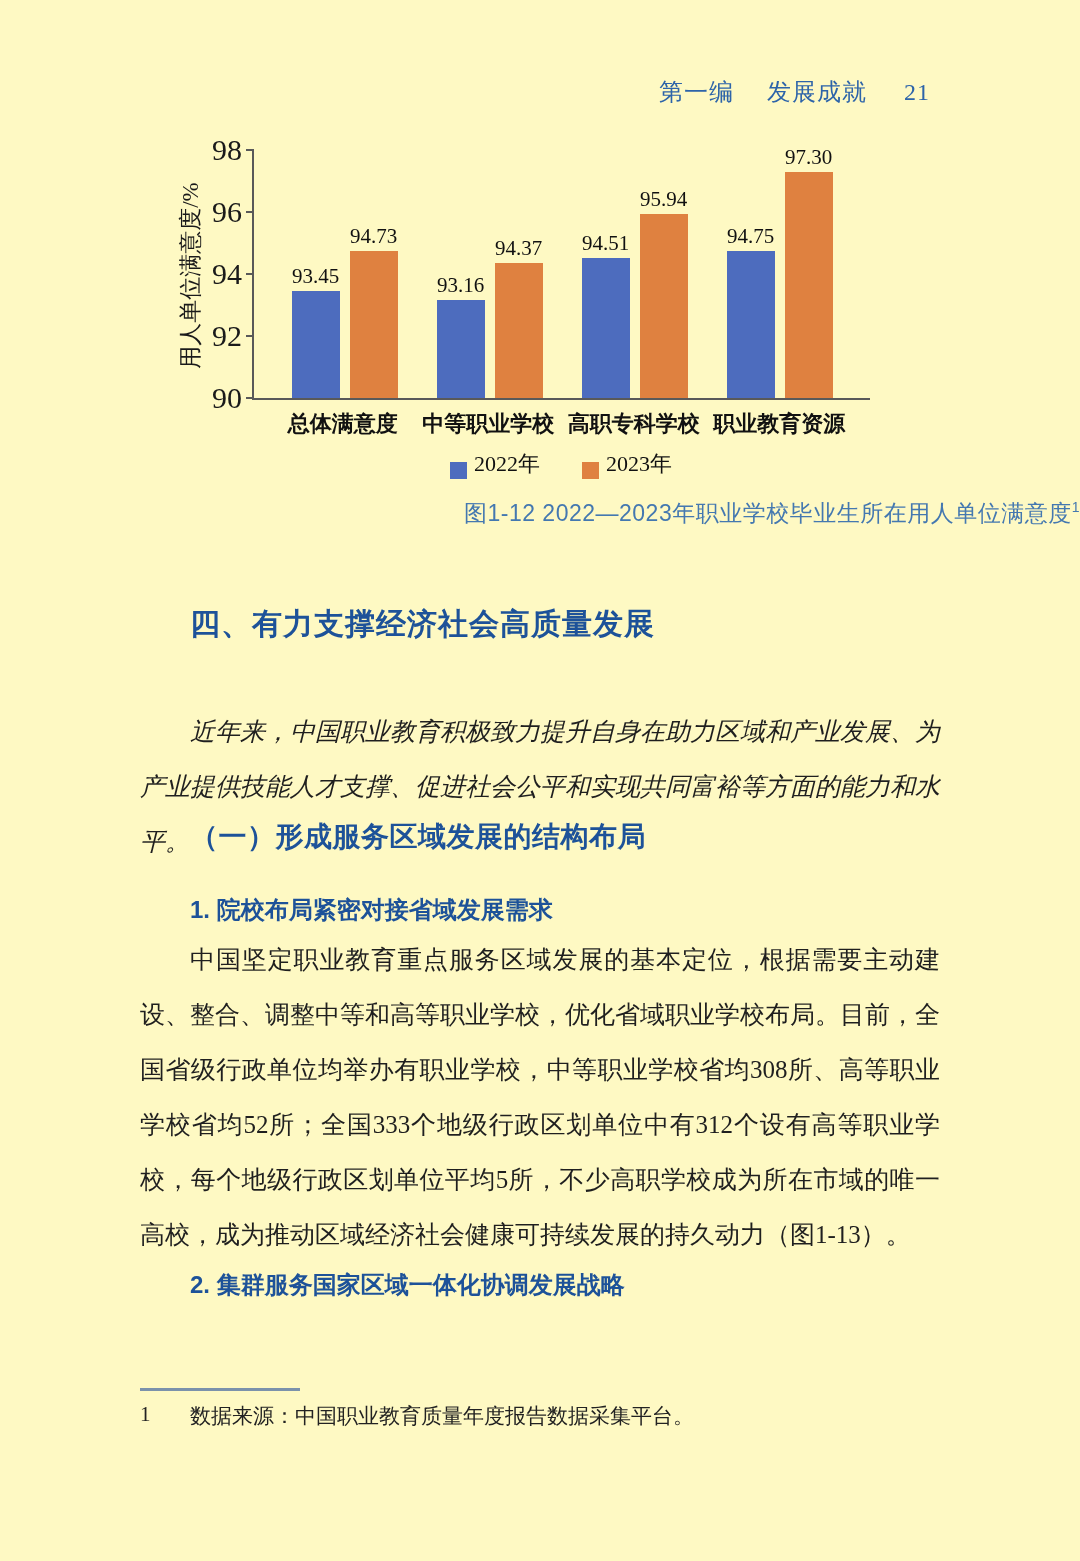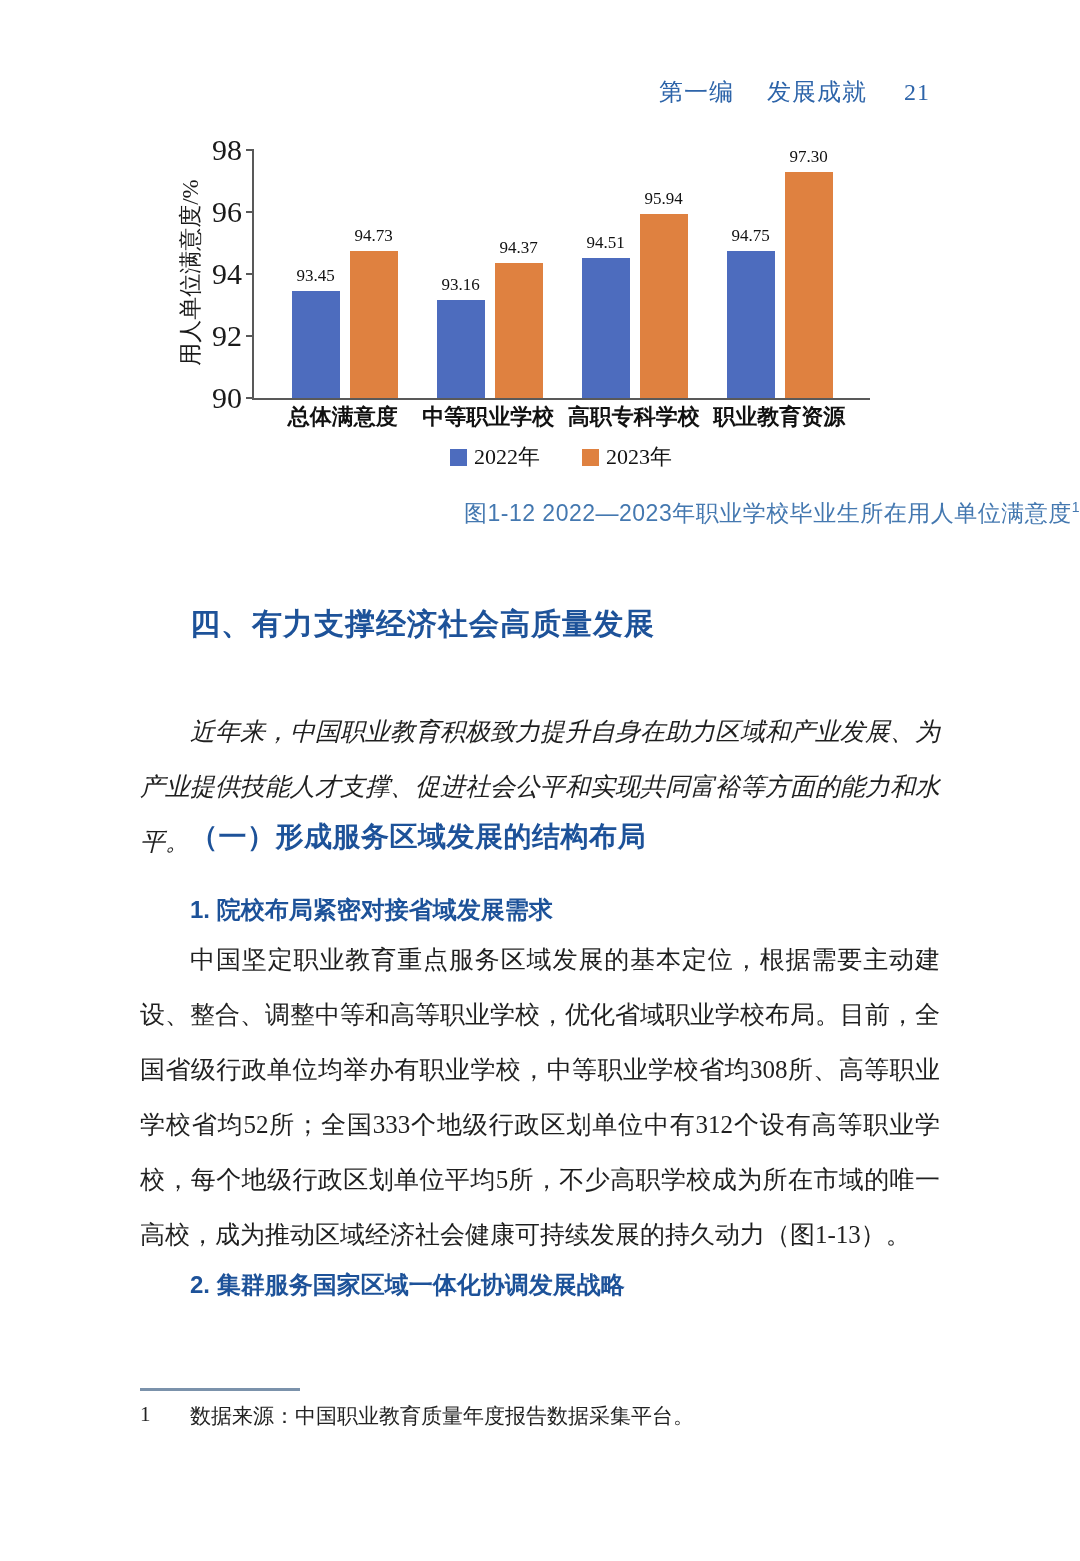--- a/index.html
+++ b/index.html
@@ -1,18 +1,18 @@
 <!DOCTYPE html>
 <html lang="zh"><head>
 <meta charset="utf-8">
 <style>
   html,body { margin:0; padding:0; background:#e8e8e8; }
   .page {
     position:relative; width:1080px; height:1561px; margin:0 auto;
-    background:#ffffff; overflow:hidden;
+    background:#fef9c3; overflow:hidden;
     font-family:"Liberation Serif","DejaVu Serif",serif; color:#1f1f1f;
   }
 
   
   .page-header {
     position:absolute; top:76px; right:150px;
     color:#2d64a9; font-size:24px; letter-spacing:1px; white-space:nowrap;
   }
   .page-header .part { margin-right:26px; }
   .page-header .sec  { margin-right:30px; }
@@ -40,26 +40,26 @@
   }
   .ytick-mark {
     position:absolute; right:100%; width:8px; height:2px; background:#595959;
   }
   .bars-row {
     position:absolute; left:0; right:0; top:0; bottom:0;
     display:flex; align-items:flex-end; padding:0 18px;
   }
   .group { flex:1; display:flex; justify-content:center; align-items:flex-end; gap:10px; }
   .bar-wrap { display:flex; flex-direction:column; align-items:center; }
-  .bar-value { font-size:17px; line-height:24px; margin-bottom:3px; color:#111; white-space:nowrap; }
+  .bar-value { font-size:21px; line-height:24px; margin-bottom:3px; color:#111; white-space:nowrap; }
   .bar { width:48px; }
-  .x-labels-row { display:flex; padding:0 18px; margin-top:2px; }
+  .x-labels-row { display:flex; padding:0 18px; margin-top:9px; }
   .xlabel { flex:1; text-align:center; font-size:22px; font-weight:700; color:#111; white-space:nowrap; }
   .legend { display:flex; justify-content:center; gap:42px; margin-top:10px; }
-  .legend-item { display:flex; align-items:center; gap:7px; }
+  .legend-item { display:flex; align-items:flex-end; gap:7px; }
   .swatch { width:17px; height:17px; display:inline-block; }
   .legend-label { font-size:22px; color:#111; }
 
   
   .fig-caption {
     position:absolute; top:498px; left:0; width:1080px; text-align:right;
     font-family:"Liberation Sans","DejaVu Sans",sans-serif;
     font-size:23px; color:#4478b0; letter-spacing:0.5px;
   }
   .fig-caption sup { font-size:14px; }

